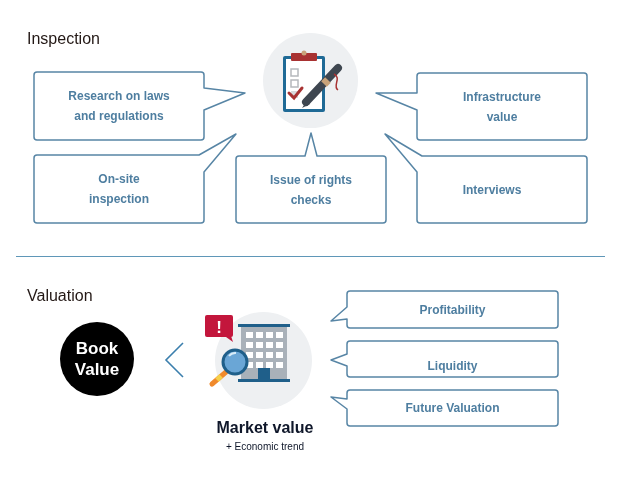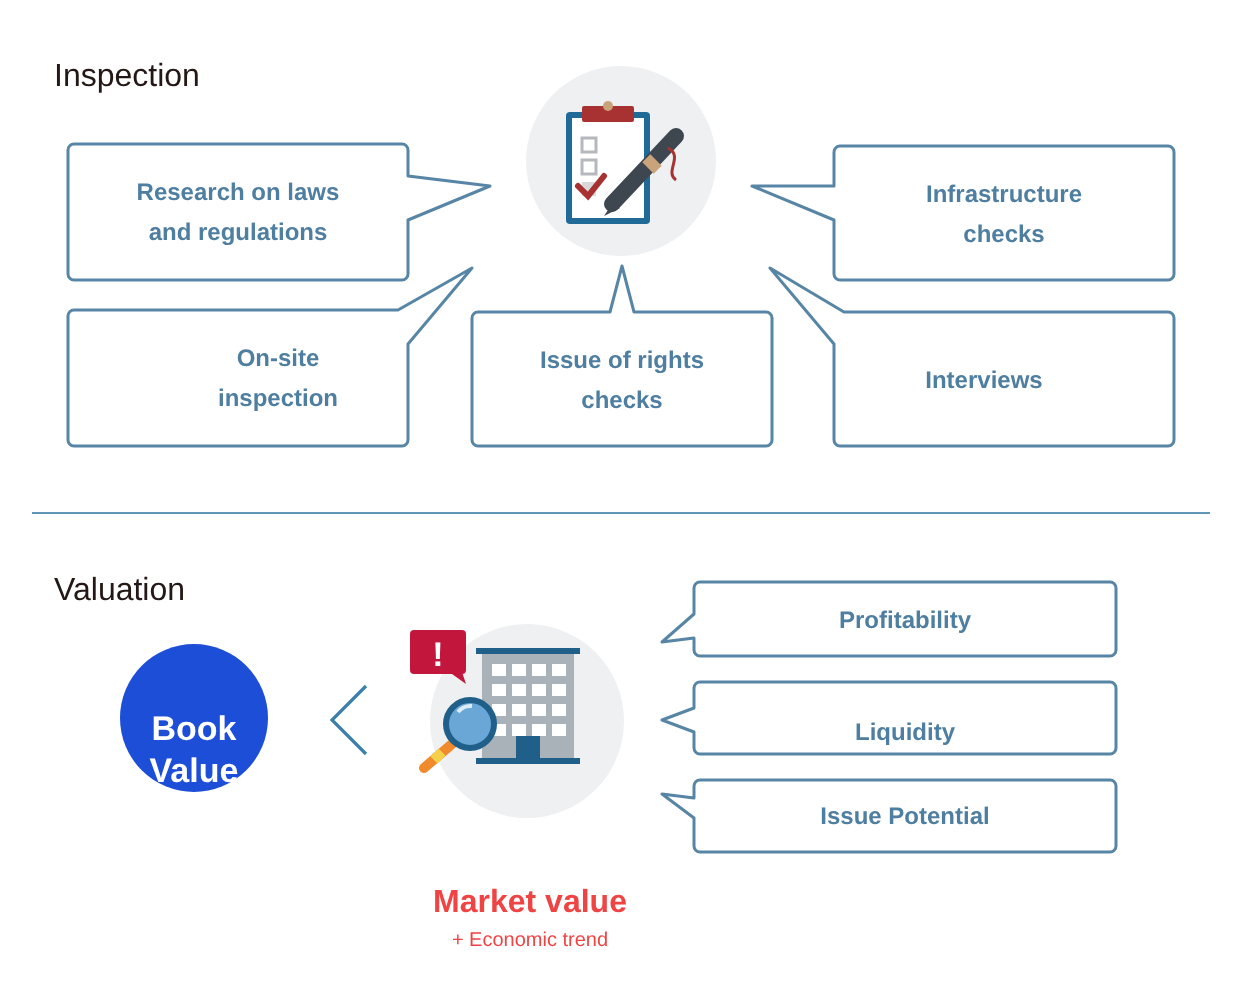--- a/index.html
+++ b/index.html
@@ -4,23 +4,23 @@
 <style>
   html, body { margin: 0; padding: 0; background: #ffffff; }
   body { width: 622px; height: 497px; position: relative; overflow: hidden;
          font-family: "Liberation Sans", sans-serif; }
   .section-title { position: absolute; font-size: 16px; color: #231815; }
   .bubble-svg { position: absolute; left: 0; top: 0; }
   .box-label { position: absolute; display: flex; align-items: center; justify-content: center;
                text-align: center; color: #4e7ea0; font-weight: bold; font-size: 12px; line-height: 20px; }
   .circle-bg { position: absolute; border-radius: 50%; background: #eef0f2; }
   .book { position: absolute; left: 60px; top: 322px; width: 74px; height: 74px; border-radius: 50%;
-          background: #1d4ed8; color: #fff; font-weight: bold; font-size: 17px; line-height: 21px;
-          display: flex; align-items: flex-end; justify-content: center; text-align: center; }
-  .mv { position: absolute; left: 180px; width: 170px; text-align: center; color: #ef4444; margin-top: 24px; }
+          background: #000000; color: #fff; font-weight: bold; font-size: 17px; line-height: 21px;
+          display: flex; align-items: center; justify-content: center; text-align: center; }
+  .mv { position: absolute; left: 180px; width: 170px; text-align: center; color: #0f172a; }
   .divider { position: absolute; left: 16px; top: 256px; width: 589px; height: 0;
              border-top: 1.5px solid #5f97b8; }
 </style>
 </head>
 <body>
 
 <div class="section-title" style="left:27px; top:30px;">Inspection</div>
 <div class="section-title" style="left:27px; top:287px;">Valuation</div>
 
 <div class="circle-bg" style="left:263px; top:33px; width:95px; height:95px;"></div>
@@ -40,26 +40,26 @@
     <path d="M422,156 H584 a3,3 0 0 1 3,3 V220 a3,3 0 0 1 -3,3 H420 a3,3 0 0 1 -3,-3 V172 L385,134 Z"></path>
 
     <path d="M350,291 H555 a3,3 0 0 1 3,3 V325 a3,3 0 0 1 -3,3 H350 a3,3 0 0 1 -3,-3 V319 L331,321 L347,307 V294 a3,3 0 0 1 3,-3 Z"></path>
     <path d="M350,341 H555 a3,3 0 0 1 3,3 V374 a3,3 0 0 1 -3,3 H350 a3,3 0 0 1 -3,-3 V366 L331,360 L347,354 V344 a3,3 0 0 1 3,-3 Z"></path>
     <path d="M350,390 H555 a3,3 0 0 1 3,3 V423 a3,3 0 0 1 -3,3 H350 a3,3 0 0 1 -3,-3 V409 L331,397 L347,399 V393 a3,3 0 0 1 3,-3 Z"></path>
   </g>
 </svg>
 
 <div class="box-label" style="left:34px; top:72px; width:170px; height:68px; white-space:pre-line;">Research on laws
 and regulations</div>
-<div class="box-label" style="left:34px; top:155px; width:170px; height:68px; white-space:pre-line;margin-left:20px;">On-site
+<div class="box-label" style="left:34px; top:155px; width:170px; height:68px; white-space:pre-line;">On-site
 inspection</div>
 <div class="box-label" style="left:236px; top:156px; width:150px; height:67px; white-space:pre-line;">Issue of rights
 checks</div>
 <div class="box-label" style="left:417px; top:73px; width:170px; height:67px; white-space:pre-line;">Infrastructure
-checks</div>
+value</div>
 <div class="box-label" style="left:417px; top:156px; width:150px; height:67px; white-space:pre-line;">Interviews</div>
 
 <svg style="position:absolute; left:278px; top:50px;" width="70" height="68" viewBox="0 0 70 68">
   <rect x="5" y="6" width="42" height="56" rx="2" fill="#1f6a96"></rect>
   <rect x="8" y="9" width="36" height="50" fill="#ffffff"></rect>
   <rect x="13" y="3" width="26" height="8" rx="1" fill="#a83232"></rect>
   <circle cx="26" cy="3" r="2.5" fill="#c9a37a"></circle>
   <rect x="13" y="19" width="7" height="7" fill="none" stroke="#b5b8bc" stroke-width="1.5"></rect>
   <rect x="13" y="30" width="7" height="7" fill="none" stroke="#b5b8bc" stroke-width="1.5"></rect>
   <rect x="13" y="41" width="7" height="7" fill="#d8dadc"></rect>
@@ -111,13 +111,13 @@
   <path d="M17,68 L21,64" stroke="#f5d04a" stroke-width="5"></path>
   <circle cx="35" cy="50" r="12" fill="#6aa6d6" stroke="#1f5f8a" stroke-width="3"></circle>
   <path d="M29,44 A8,8 0 0 1 36,41" fill="none" stroke="#d9ecf8" stroke-width="2"></path>
 </svg>
 
 <div class="mv" style="top:419px; font-size:16px; font-weight:bold;">Market value</div>
 <div class="mv" style="top:441px; font-size:10px;">+ Economic trend</div>
 
 <div class="box-label" style="left:347px; top:291px; width:211px; height:37px;">Profitability</div>
 <div class="box-label" style="left:347px; top:341px; width:211px; height:50px;">Liquidity</div>
-<div class="box-label" style="left:347px; top:390px; width:211px; height:36px;">Issue Potential</div>
+<div class="box-label" style="left:347px; top:390px; width:211px; height:36px;">Future Valuation</div>
 
 </body></html>

